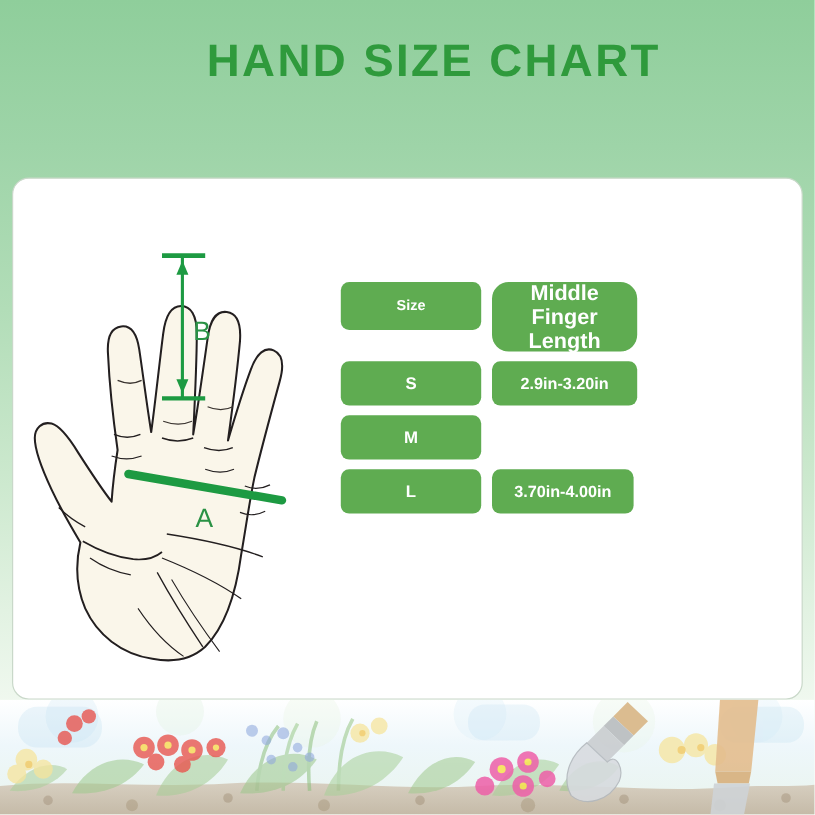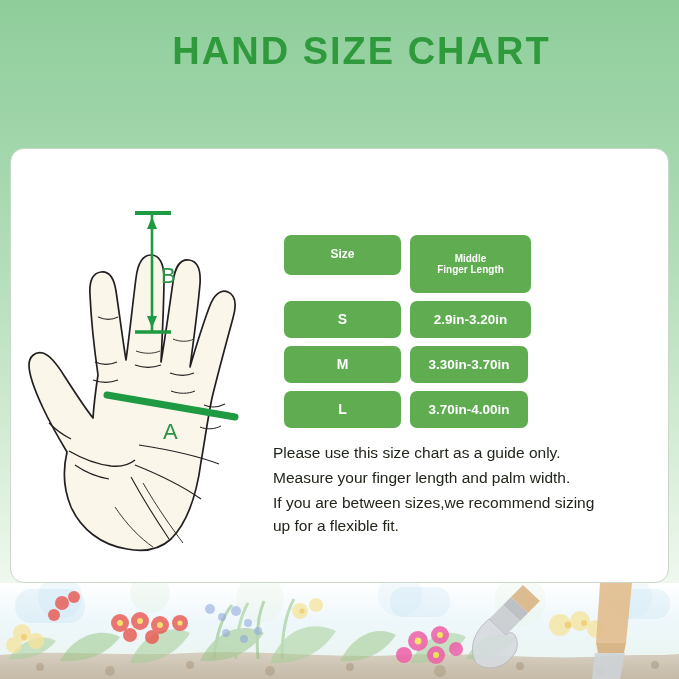--- a/index.html
+++ b/index.html
@@ -93,22 +93,23 @@
   .c1 { width: 117px; }
   .c2 { width: 118px; }
   .c3 { width: 121px; }
 
   .trow.head .cell {
     height: 40px;
     font-size: 12px;
   }
   .trow.head .c3 {
     height: 58px;
-    font-size: 10px;
+    font-size: 18px;
     padding: 0 4px;
+    border-radius: 14px;
   }
   .trow.body .cell {
     height: 37px;
     font-size: 13.5px;
   }
   .trow.body .c1 { font-size: 14px; }
 
   
   .notes {
     position: absolute;
@@ -229,36 +230,29 @@
         </div>
       </div>
 
       <div class="trow body">
         <div class="cell c1">S</div>
         <div class="cell c3">2.9in-3.20in</div>
       </div>
 
       <div class="trow body">
         <div class="cell c1">M</div>
-        <div class="cell c2">3.30in-3.70in</div>
       </div>
 
       <div class="trow body">
         <div class="cell c1">L</div>
         <div class="cell c2">3.70in-4.00in</div>
       </div>
 
     </div>
 
-    <div class="notes">
-      <p>Please use this size chart as a guide only.</p>
-      <p>Measure your finger length and palm width.</p>
-      <p class="wrap">If you are between sizes,we recommend sizing</p>
-      <p class="wrap">up for a flexible fit.</p>
-    </div>
 
   </div>
 
   <div class="garden">
     <svg width="679" height="96" viewBox="0 0 679 96" xmlns="http://www.w3.org/2000/svg">
       <defs>
         <linearGradient id="skyg" x1="0" y1="0" x2="0" y2="1">
           <stop offset="0%" stop-color="#ffffff"></stop>
           <stop offset="40%" stop-color="#eef7fb"></stop>
           <stop offset="100%" stop-color="#e9f4ec"></stop>

